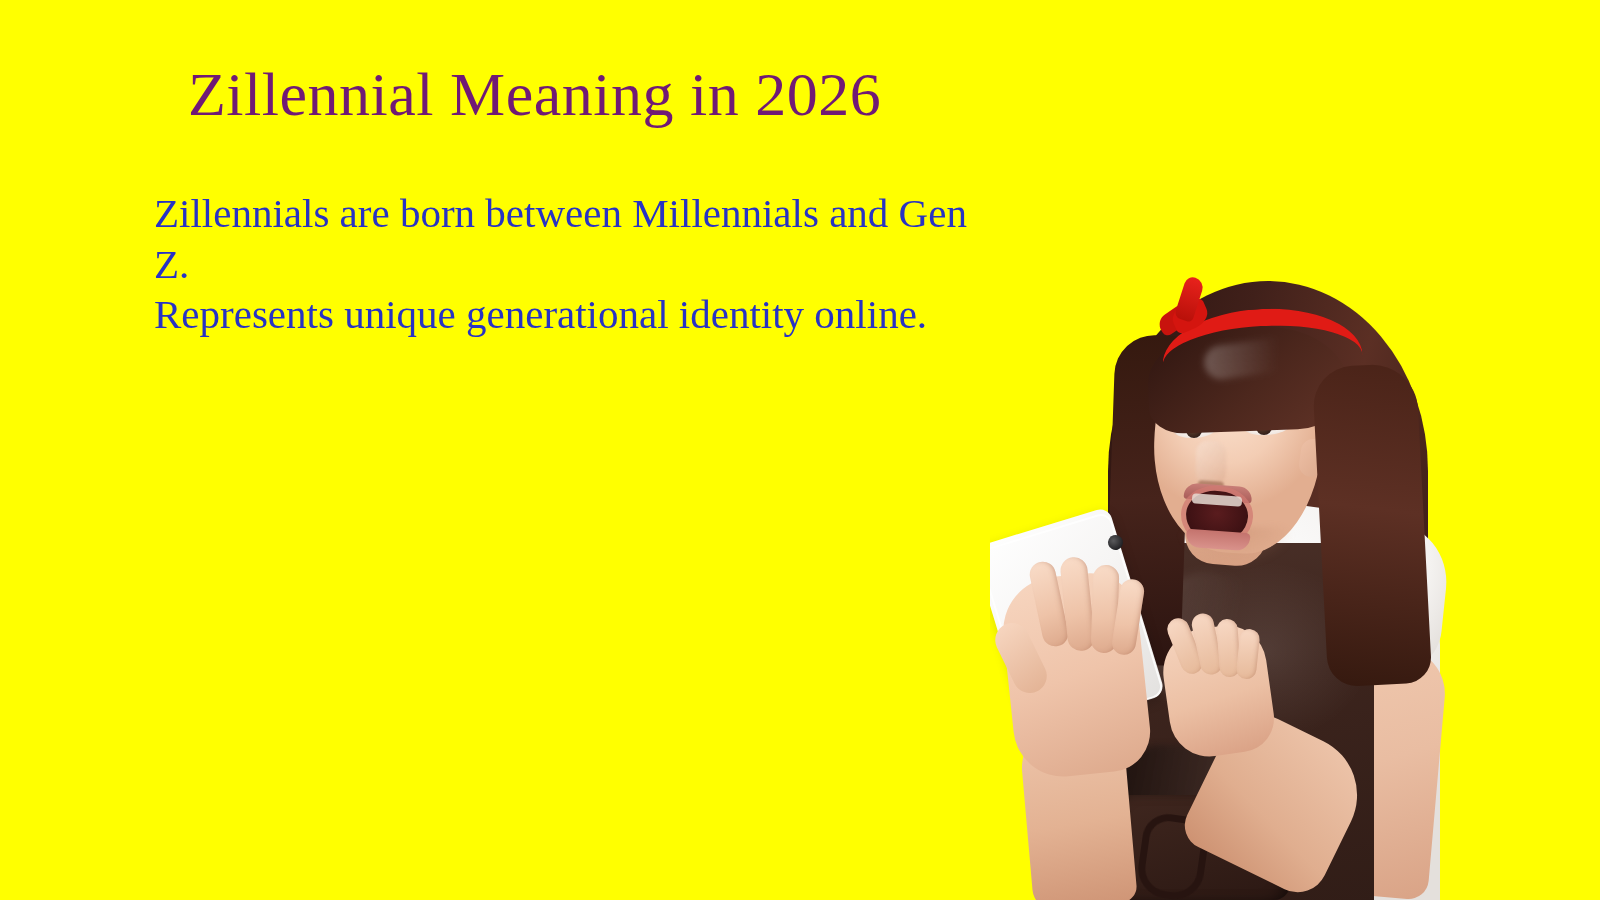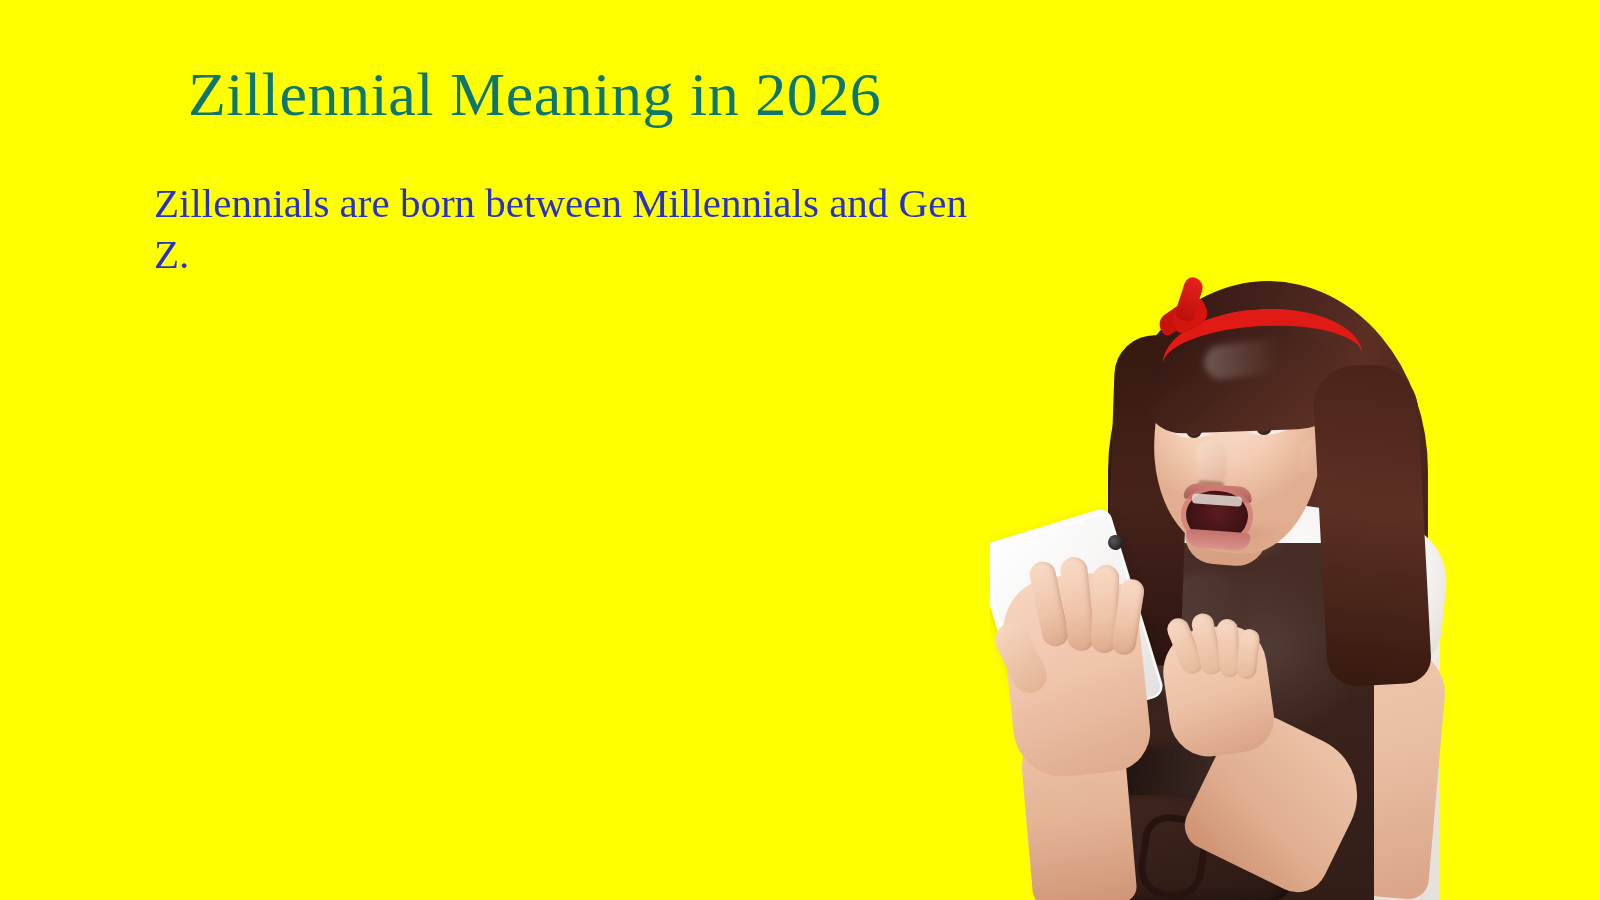--- a/index.html
+++ b/index.html
@@ -23,30 +23,30 @@
 
   
   #slide-title {
     position: absolute;
     left: 188px;
     top: 57px;
     width: 900px;
     font-size: 62px;
     line-height: 74px;
     font-weight: 400;
-    color: #0f766e;
+    color: #701a75;
     letter-spacing: 0.5px;
     white-space: nowrap;
   }
 
   
   #body-text {
     position: absolute;
     left: 154px;
-    top: 178px;
+    top: 188px;
     width: 852px;
     font-size: 41px;
     line-height: 50.5px;
     color: #2833C4;
   }
   #body-text .body-line {
     display: block;
     white-space: normal;
   }
 
@@ -550,20 +550,21 @@
 </style>
 </head>
 <body>
 
 <div id="slide">
 
   <div id="slide-title">Zillennial Meaning in 2026</div>
 
   <div id="body-text">
     <span class="body-line">Zillennials are born between Millennials and Gen Z.</span>
+    <span class="body-line">Represents unique generational identity online.</span>
   </div>
 
   <div id="photo">
 
     <div class="hair-back"></div>
     <div class="shirt"></div>
     <div class="sleeve-left"></div>
     <div class="sleeve-right"></div>
     <div class="arm-right"></div>
 

